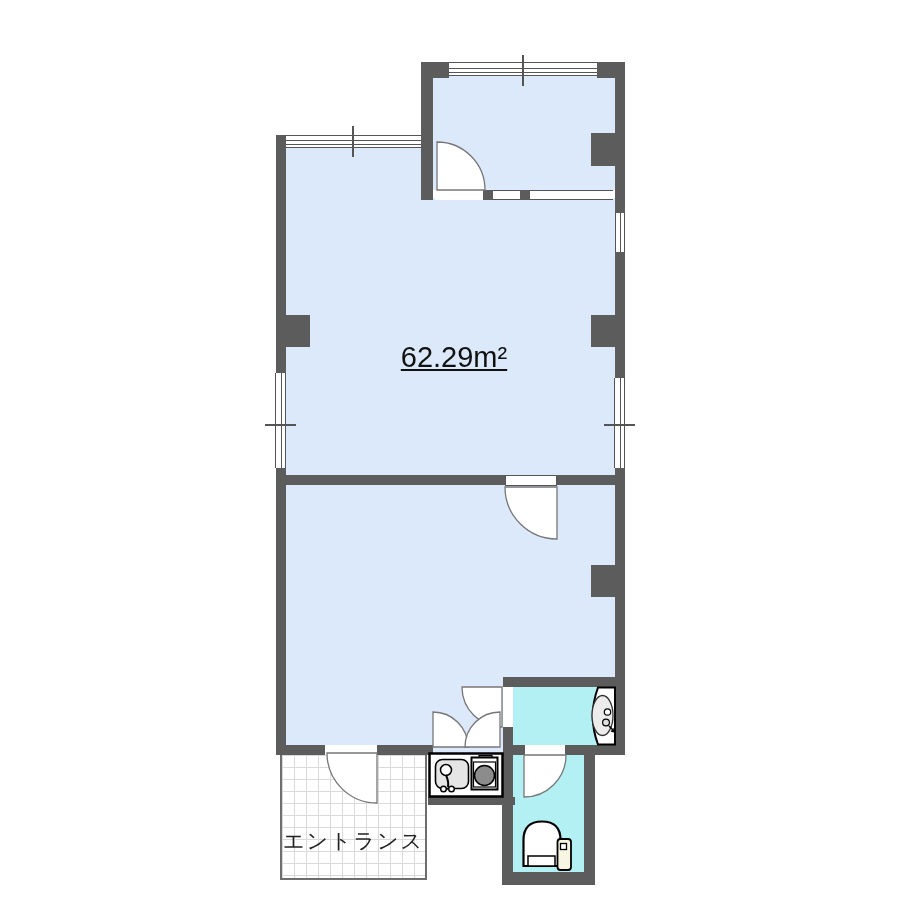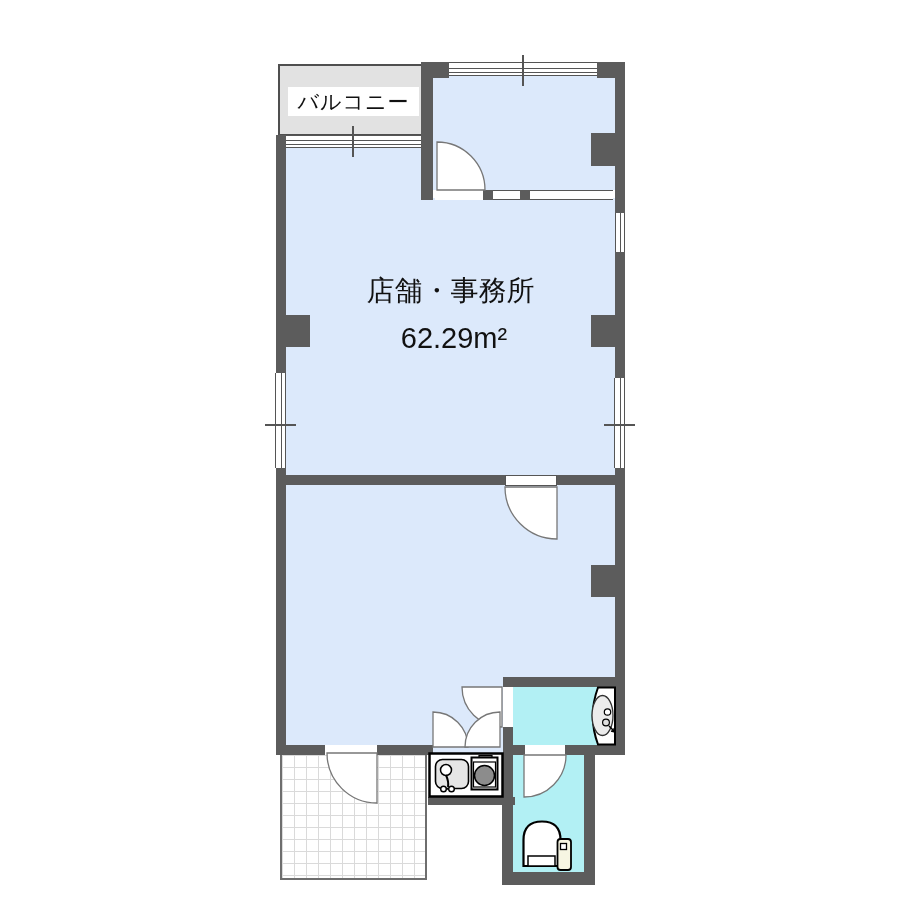--- a/index.html
+++ b/index.html
@@ -48,23 +48,20 @@
 <div id="canvas">
 
   <div class="abs fill room" style="left:433px;top:76px;width:182px;height:114px;"></div>
   <div class="abs fill room" style="left:286px;top:147px;width:135px;height:53px;"></div>
   <div class="abs fill room" style="left:286px;top:198px;width:329px;height:277px;"></div>
   <div class="abs fill room" style="left:286px;top:485px;width:329px;height:260px;"></div>
   <div class="abs fill room" style="left:433px;top:745px;width:70px;height:9px;"></div>
   <div class="abs fill wet" style="left:513px;top:687px;width:102px;height:58px;"></div>
   <div class="abs fill wet" style="left:513px;top:755px;width:71px;height:117px;"></div>
 
-  <div class="abs balcony" style="left:278px;top:64px;width:150px;height:72px;">
-    <div class="balcony-label-box">バルコニー</div>
-  </div>
 
   <div class="abs entrance" style="left:280px;top:753px;width:147px;height:127px;"></div>
 
   <div class="abs wall" style="left:276px;top:135px;width:10px;height:238px;"></div>
   <div class="abs wall" style="left:276px;top:468px;width:10px;height:287px;"></div>
   <div class="abs wall" style="left:286px;top:315px;width:24px;height:32px;"></div>
 
   <div class="abs wall" style="left:421px;top:62px;width:12px;height:138px;"></div>
   <div class="abs wall" style="left:421px;top:62px;width:28px;height:16px;"></div>
   <div class="abs wall" style="left:597px;top:62px;width:28px;height:16px;"></div>
@@ -158,16 +155,16 @@
     </g>
 
     <g>
       <path d="M523.5,866 L523.5,840 Q523.5,821.5 542,821.5 Q560.5,821.5 560.5,840 L560.5,866 Z" fill="#ffffff" stroke="#000000" stroke-width="2.2"></path>
       <rect x="528" y="856" width="27" height="10" fill="#ffffff" stroke="#000000" stroke-width="1.5"></rect>
       <rect x="557.5" y="839" width="13.5" height="31" rx="3" fill="#f7f6e3" stroke="#000000" stroke-width="1.8"></rect>
       <rect x="560.5" y="843.5" width="6" height="6" fill="#ffffff" stroke="#000000" stroke-width="1.3"></rect>
     </g>
   </svg>
 
-  <div class="abs label lbl-room" style="left:286px;top:272px;width:329px;">店舗・事務所</div>
-  <div class="abs label lbl-area" style="left:286px;top:322px;width:336px;">62.29m²</div>
+  <div class="abs label lbl-area" style="left:286px;top:341px;width:336px;text-decoration:underline;">62.29m²</div>
+  <div class="abs label lbl-entrance" style="left:280px;top:827px;width:147px;">エントランス</div>
 
 </div>
 
 </body></html>

